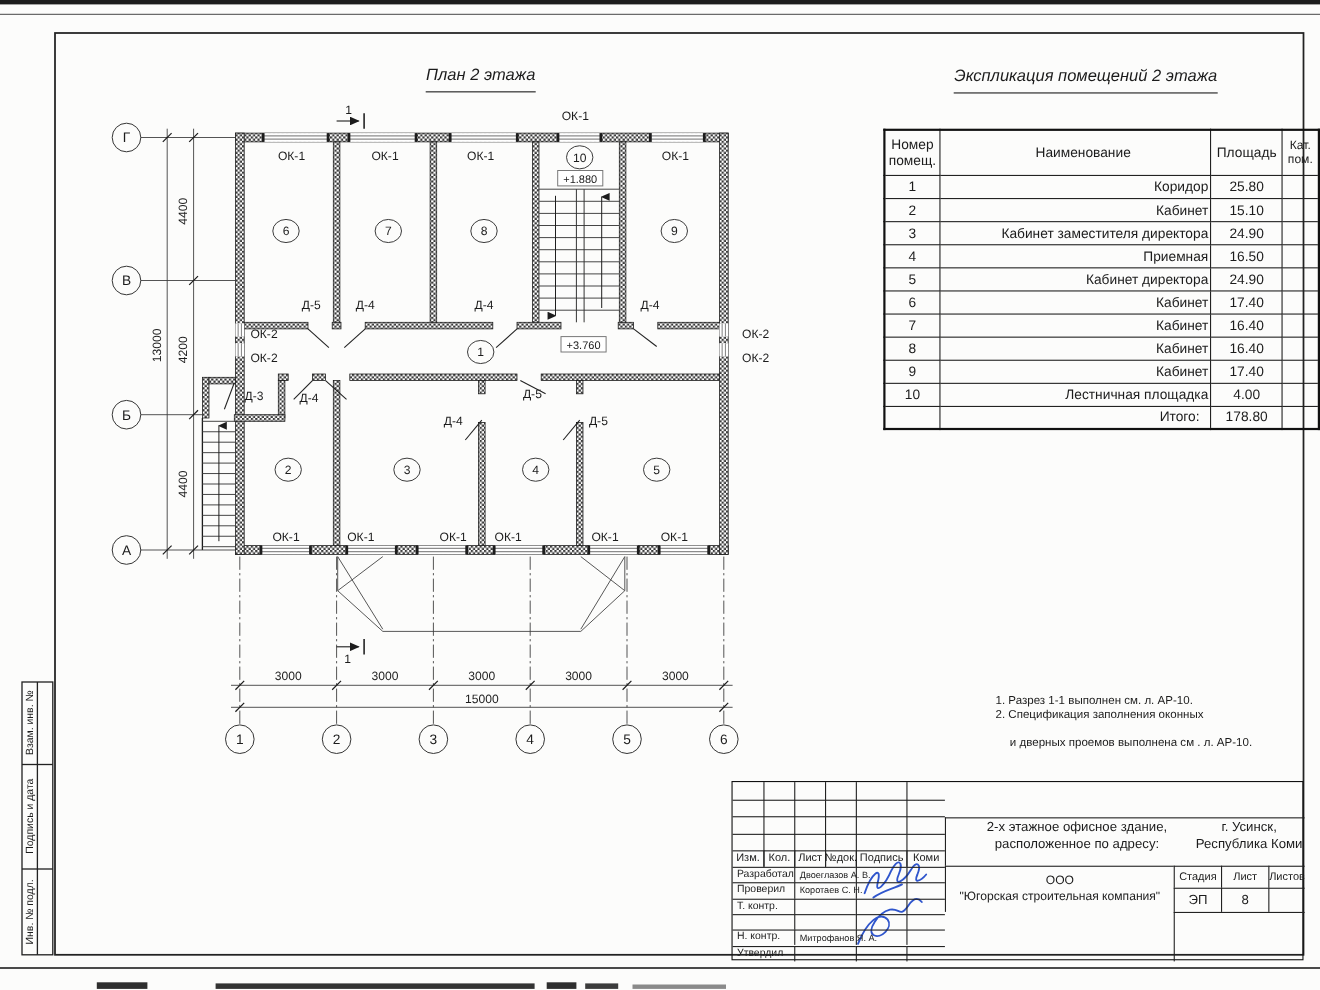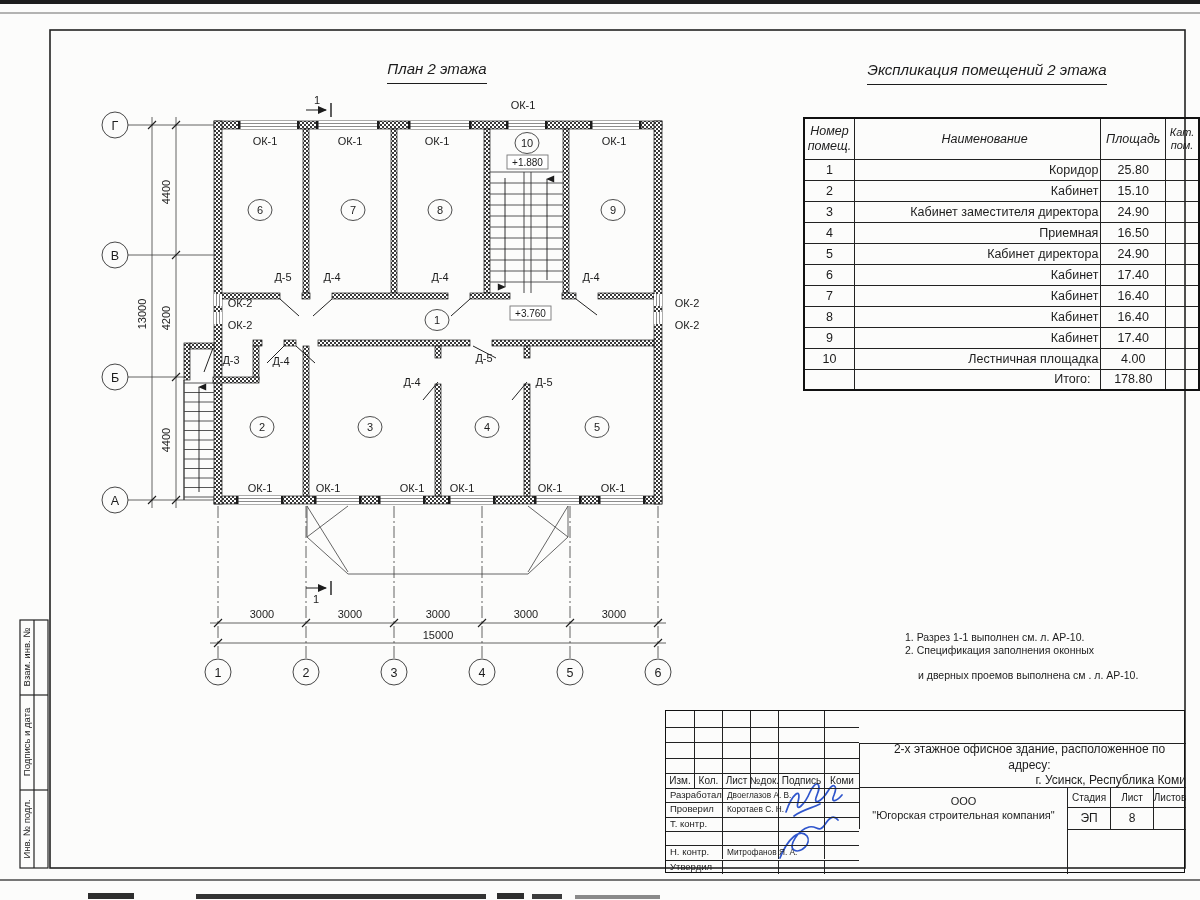--- a/index.html
+++ b/index.html
@@ -14,21 +14,21 @@
   #exp-table{position:absolute;left:803px;top:117px;border-collapse:collapse;
       border:2px solid #111;table-layout:fixed;}
   #exp-table td,#exp-table th{border:1.2px solid #222;font-weight:normal;
       font-size:12.5px;padding:0 2px;overflow:hidden;}
   #exp-table th{font-size:12.5px;line-height:1.15;}
   #exp-table .c-num{width:45px;text-align:center;}
   #exp-table .c-name{width:234px;text-align:right;padding-left:8px;}
   #exp-table .c-area{width:60px;text-align:center;}
   #exp-table .c-cat{width:28px;text-align:center;font-size:11px;}
   #exp-table tr{height:21px;}
-  #exp-table tr.hdr{height:41px;font-style:italic;}
+  #exp-table tr.hdr{height:41px;}
   #exp-table td.total-lbl{text-align:right;padding-right:10px;}
   
   .tb{position:absolute;left:665px;top:710px;width:520px;height:163px;
       border:1.6px solid #111;box-sizing:border-box;font-size:10px;}
   .tb .cell{position:absolute;box-sizing:border-box;border-left:1px solid #222;
       border-top:1px solid #222;display:flex;align-items:center;justify-content:center;
       text-align:center;line-height:1.15;overflow:visible;}
   .tb .noL{border-left:none;} .tb .noT{border-top:none;}
   .tb .left-al{justify-content:flex-start;text-align:left;padding-left:4px;}
   .notes{position:absolute;left:905px;top:631px;font-size:10.5px;line-height:1.22;white-space:nowrap;}
@@ -539,21 +539,21 @@
   <div class="cell" style="left:158px;top:119.9px;width:35px;height:14.3px"></div>
   <div class="cell noL left-al" style="left:0;top:134.2px;width:56px;height:14.3px;font-size:9.5px">Н. контр.</div>
   <div class="cell left-al" style="left:56px;top:134.2px;width:56px;height:14.3px;font-size:8.3px;white-space:nowrap">Митрофанов Я. А.</div>
   <div class="cell" style="left:112px;top:134.2px;width:46px;height:14.3px"></div>
   <div class="cell" style="left:158px;top:134.2px;width:35px;height:14.3px"></div>
   <div class="cell noL left-al" style="left:0;top:148.5px;width:56px;height:14.5px;font-size:9.5px">Утвердил</div>
   <div class="cell left-al" style="left:56px;top:148.5px;width:56px;height:14.5px"></div>
   <div class="cell" style="left:112px;top:148.5px;width:46px;height:14.5px"></div>
   <div class="cell" style="left:158px;top:148.5px;width:35px;height:14.5px"></div>
 
-  <div class="cell" style="left:193px;top:32px;width:327px;height:44px;flex-direction:column;align-items:flex-end;justify-content:center;padding-left:13px;font-size:12px;line-height:1.3">
+  <div class="cell" style="left:193px;top:32px;width:327px;height:44px;flex-direction:row;align-items:flex-start;justify-content:center;padding-left:13px;font-size:12px;line-height:1.3">
     <div>2-х этажное офисное здание, расположенное по адресу:</div>
     <div>г. Усинск, Республика Коми</div>
   </div>
   <div class="cell" style="left:193px;top:76px;width:208px;height:42px;flex-direction:column;font-size:11px;line-height:1.25">
     <div>ООО</div>
     <div>"Югорская строительная компания"</div>
   </div>
   <div class="cell" style="left:401px;top:76px;width:43px;height:20px">Стадия</div>
   <div class="cell" style="left:444px;top:76px;width:43px;height:20px">Лист</div>
   <div class="cell" style="left:487px;top:76px;width:33px;height:20px">Листов</div>

